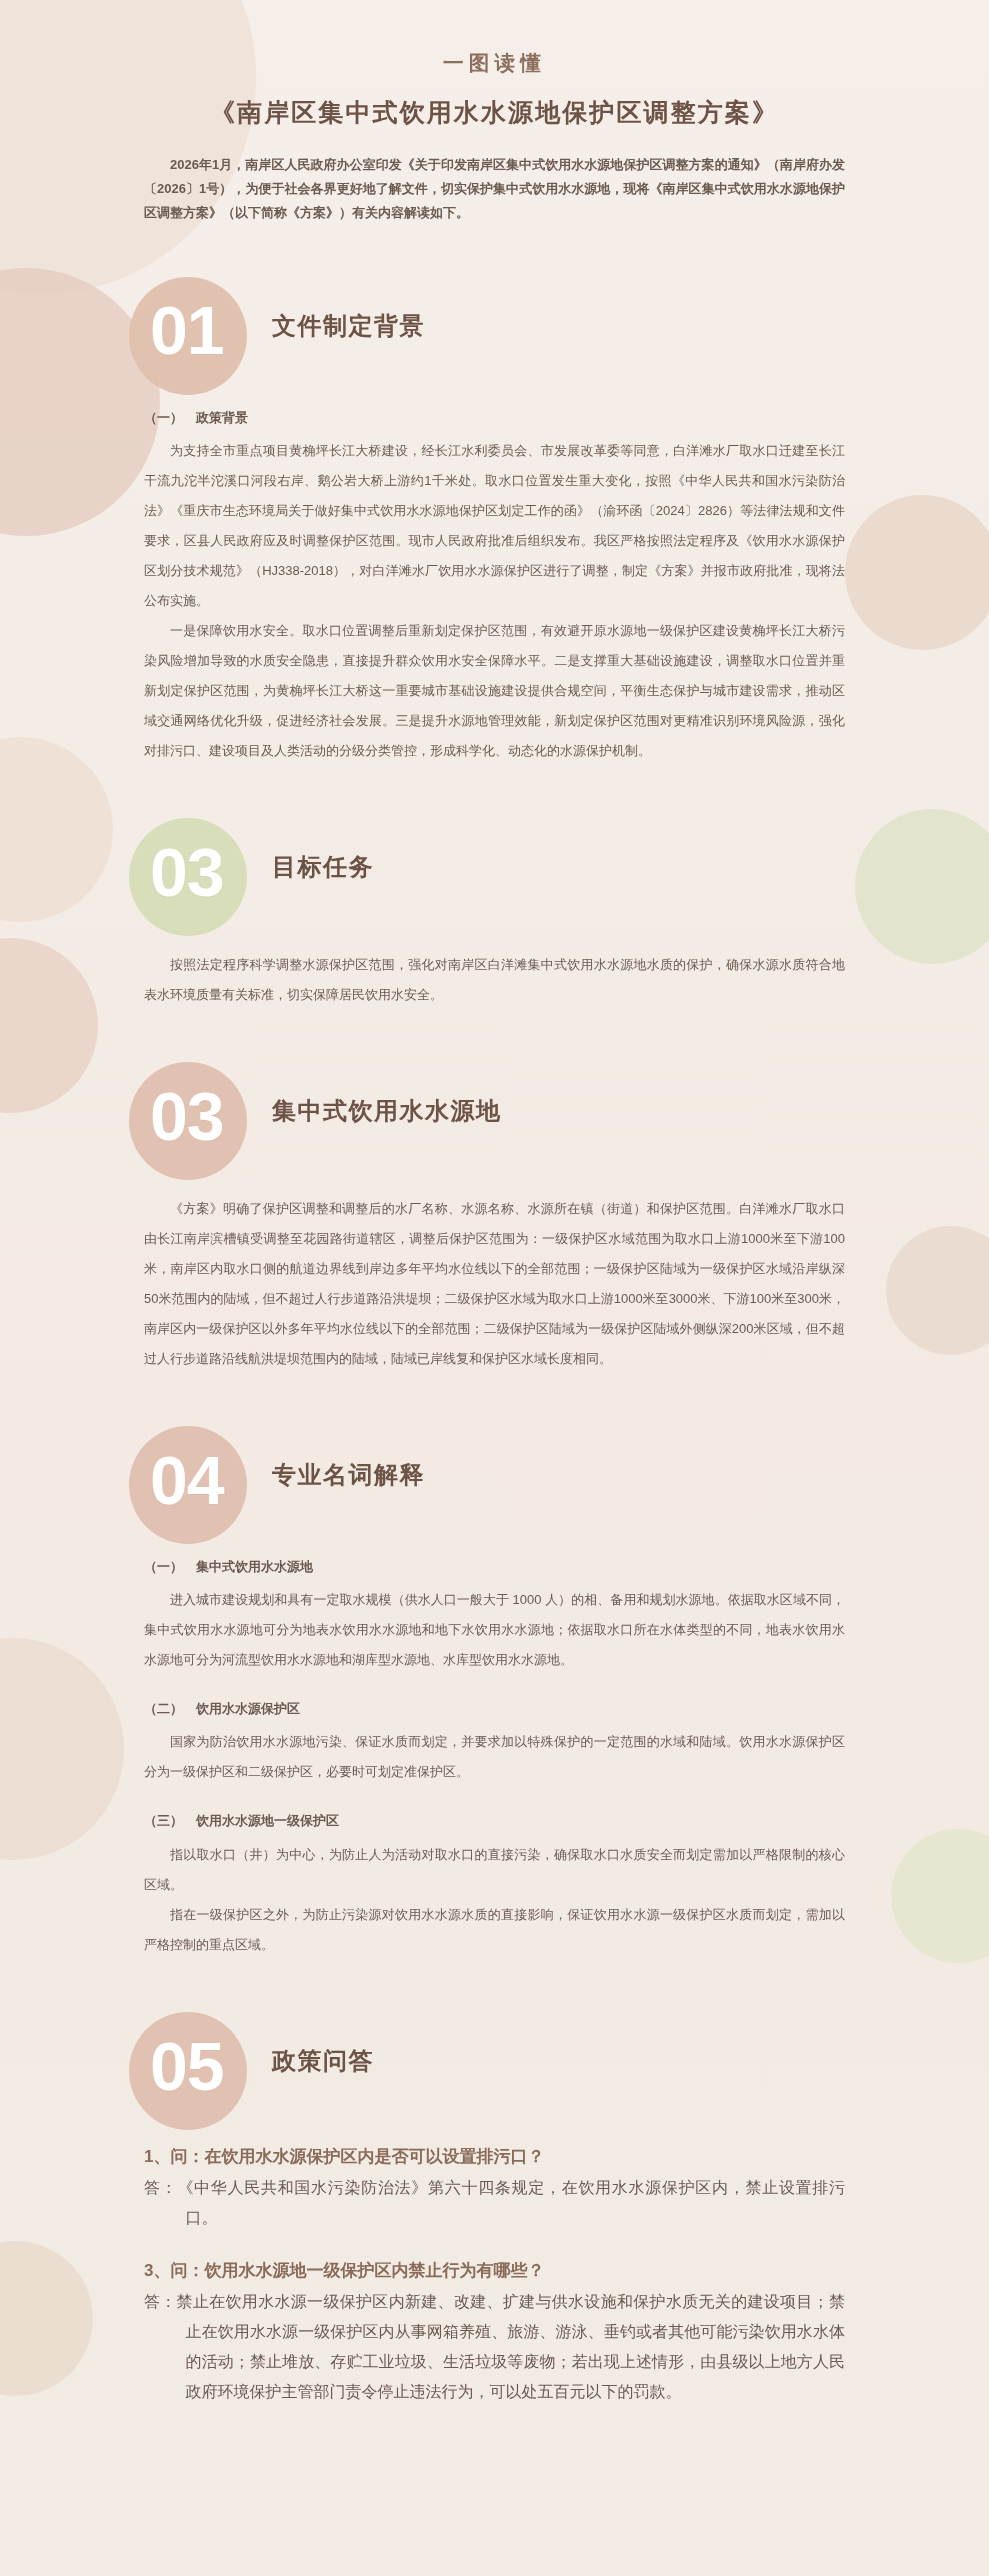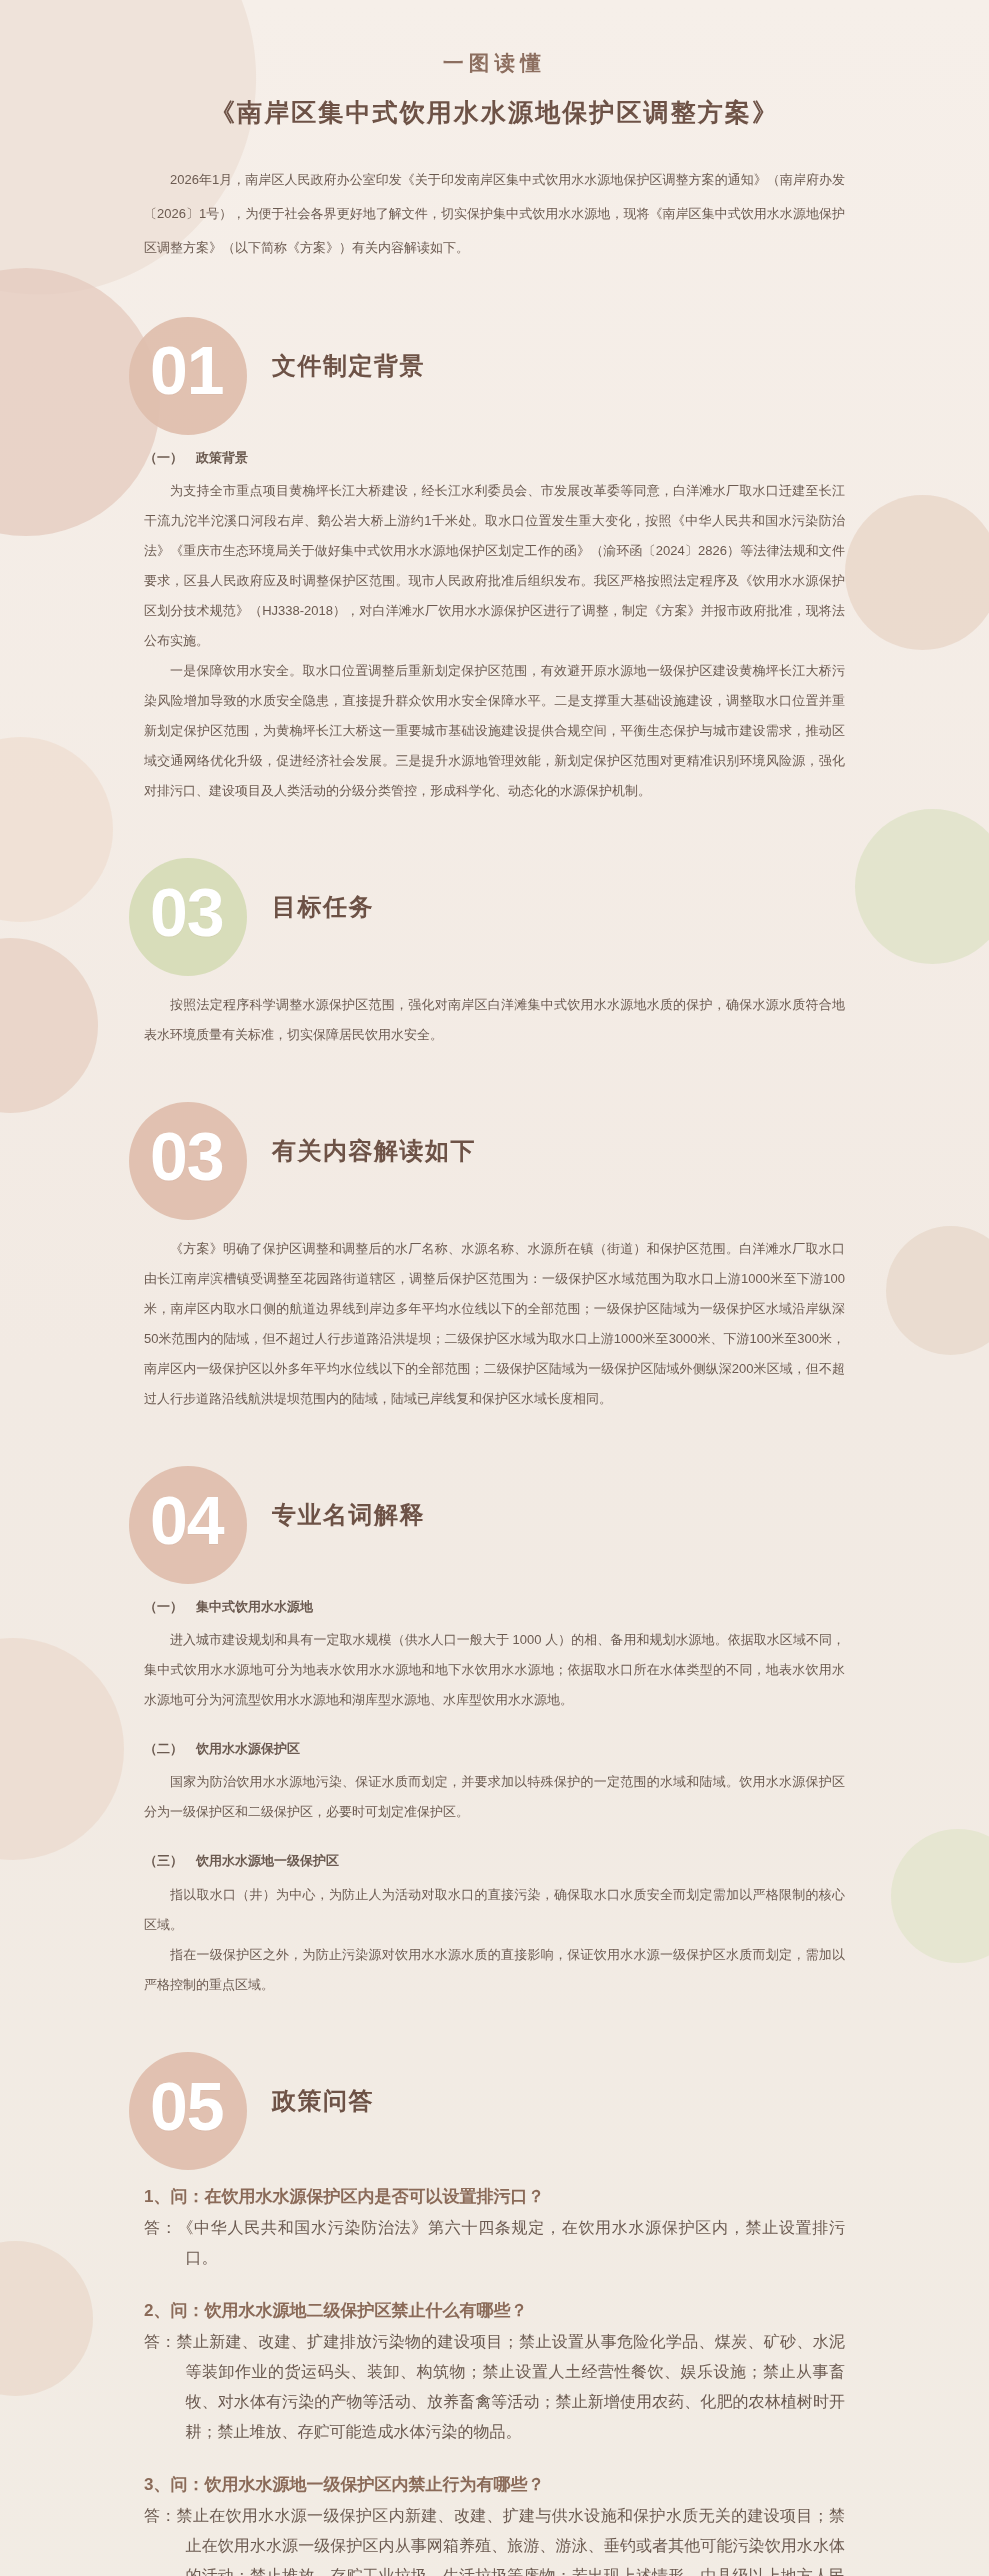--- a/index.html
+++ b/index.html
@@ -39,22 +39,22 @@
   .header .eyebrow{
     font-size:20.6px;letter-spacing:5.2px;color:#8c6e5f;font-weight:700;
   }
   .header .main-title{
     margin-top:18.5px;font-size:25px;letter-spacing:2.1px;color:#6d5246;font-weight:700;
     font-family:"Liberation Serif","DejaVu Serif",serif;
   }
 
   
   .intro{
-    margin:34px auto 0 auto;width:701px;
-    font-size:13px;line-height:34px;color:#6b5a50;text-align:justify;
+    margin:24px auto 0 auto;width:701px;
+    font-size:13px;line-height:24px;color:#6b5a50;text-align:justify;font-weight:bold;
   }
   .intro p{margin:0;text-indent:2em;}
 
   
   .section{margin-top:77px;position:relative;}
   .sec-head{
     width:721px;margin:0 auto;position:relative;height:77px;
   }
   .sec-num{
     position:absolute;left:16px;top:-5.2px;
@@ -141,21 +141,21 @@
       </div>
       <div class="body-block">
         <p class="para">按照法定程序科学调整水源保护区范围，强化对南岸区白洋滩集中式饮用水水源地水质的保护，确保水源水质符合地表水环境质量有关标准，切实保障居民饮用水安全。</p>
       </div>
     </div>
 
     <div class="section">
       <div class="sec-head">
         <div class="sec-num-bg"></div>
         <div class="sec-num">03</div>
-        <div class="sec-title">有关内容解读如下</div>
+        <div class="sec-title">集中式饮用水水源地</div>
       </div>
       <div class="body-block">
         <p class="para">《方案》明确了保护区调整和调整后的水厂名称、水源名称、水源所在镇（街道）和保护区范围。白洋滩水厂取水口由长江南岸滨槽镇受调整至花园路街道辖区，调整后保护区范围为：一级保护区水域范围为取水口上游1000米至下游100米，南岸区内取水口侧的航道边界线到岸边多年平均水位线以下的全部范围；一级保护区陆域为一级保护区水域沿岸纵深50米范围内的陆域，但不超过人行步道路沿洪堤坝；二级保护区水域为取水口上游1000米至3000米、下游100米至300米，南岸区内一级保护区以外多年平均水位线以下的全部范围；二级保护区陆域为一级保护区陆域外侧纵深200米区域，但不超过人行步道路沿线航洪堤坝范围内的陆域，陆域已岸线复和保护区水域长度相同。</p>
       </div>
     </div>
 
     <div class="section">
       <div class="sec-head">
         <div class="sec-num-bg"></div>
         <div class="sec-num">04</div>
@@ -178,24 +178,20 @@
         <div class="sec-num">05</div>
         <div class="sec-title">政策问答</div>
       </div>
 
       <div class="qa">
         <div class="qa-item">
           <div class="q hang">1、问：在饮用水水源保护区内是否可以设置排污口？</div>
           <div class="a hang">答：《中华人民共和国水污染防治法》第六十四条规定，在饮用水水源保护区内，禁止设置排污口。</div>
         </div>
         <div class="qa-item">
-          <div class="q hang">2、问：饮用水水源地二级保护区禁止什么有哪些？</div>
-          <div class="a hang">答：禁止新建、改建、扩建排放污染物的建设项目；禁止设置从事危险化学品、煤炭、矿砂、水泥等装卸作业的货运码头、装卸、构筑物；禁止设置人土经营性餐饮、娱乐设施；禁止从事畜牧、对水体有污染的产物等活动、放养畜禽等活动；禁止新增使用农药、化肥的农林植树时开耕；禁止堆放、存贮可能造成水体污染的物品。</div>
-        </div>
-        <div class="qa-item">
           <div class="q hang">3、问：饮用水水源地一级保护区内禁止行为有哪些？</div>
           <div class="a hang">答：禁止在饮用水水源一级保护区内新建、改建、扩建与供水设施和保护水质无关的建设项目；禁止在饮用水水源一级保护区内从事网箱养殖、旅游、游泳、垂钓或者其他可能污染饮用水水体的活动；禁止堆放、存贮工业垃圾、生活垃圾等废物；若出现上述情形，由县级以上地方人民政府环境保护主管部门责令停止违法行为，可以处五百元以下的罚款。</div>
         </div>
 
       </div>
     </div>
 
   </div>
 </div>
 

